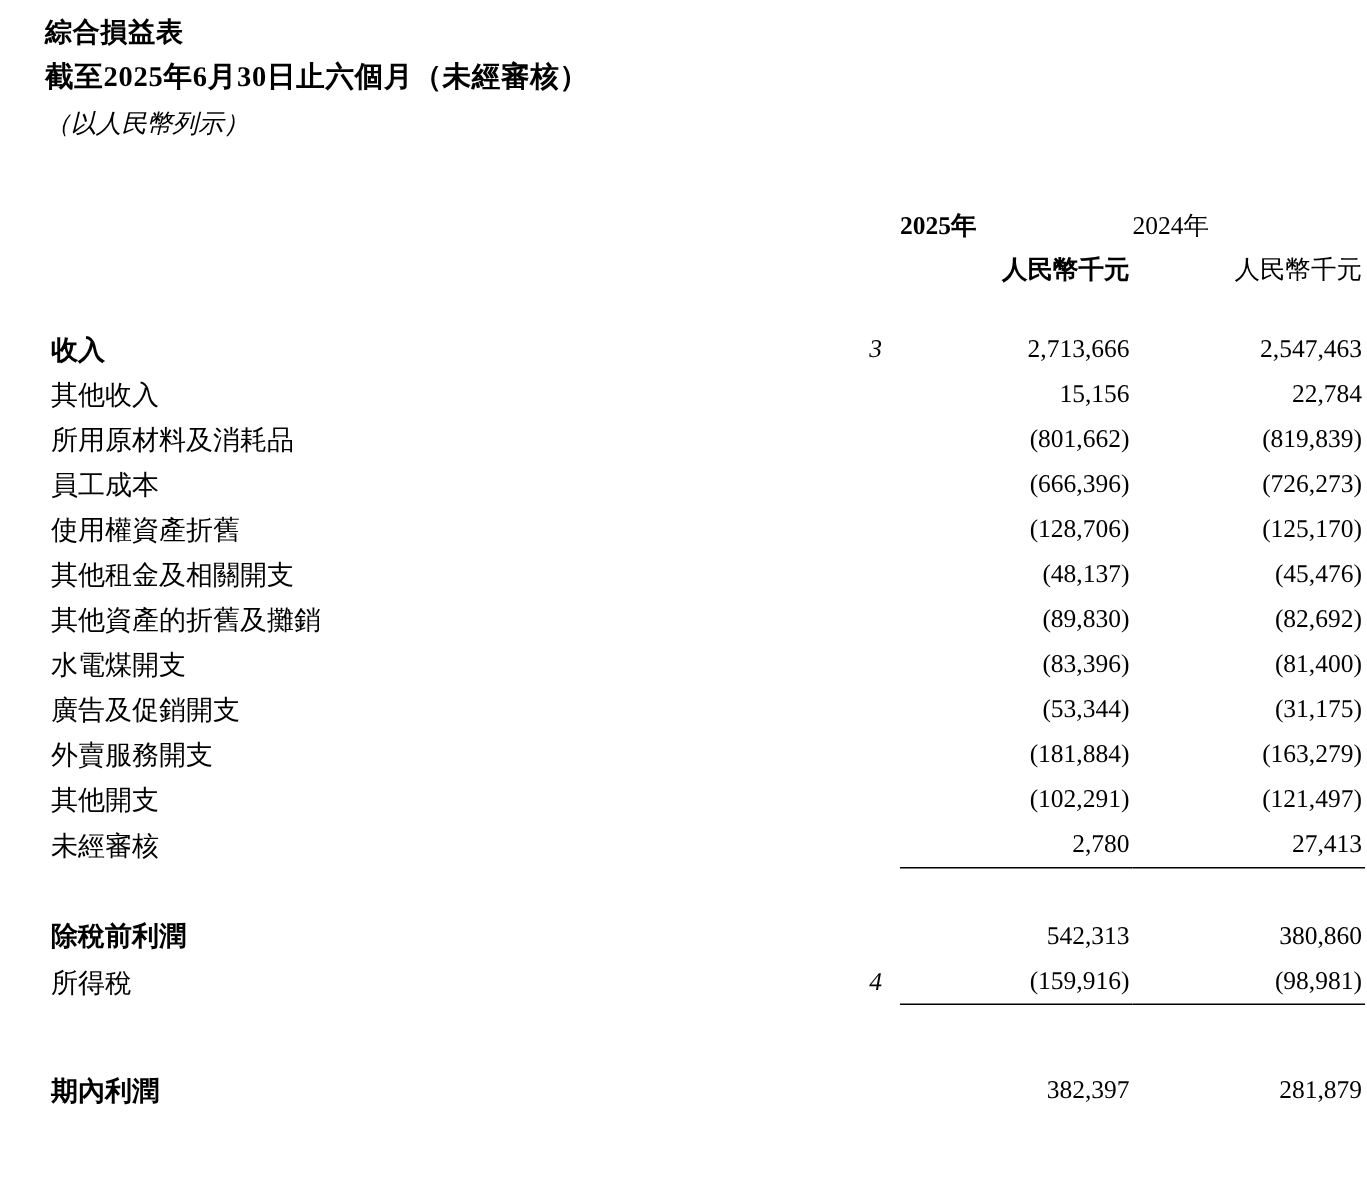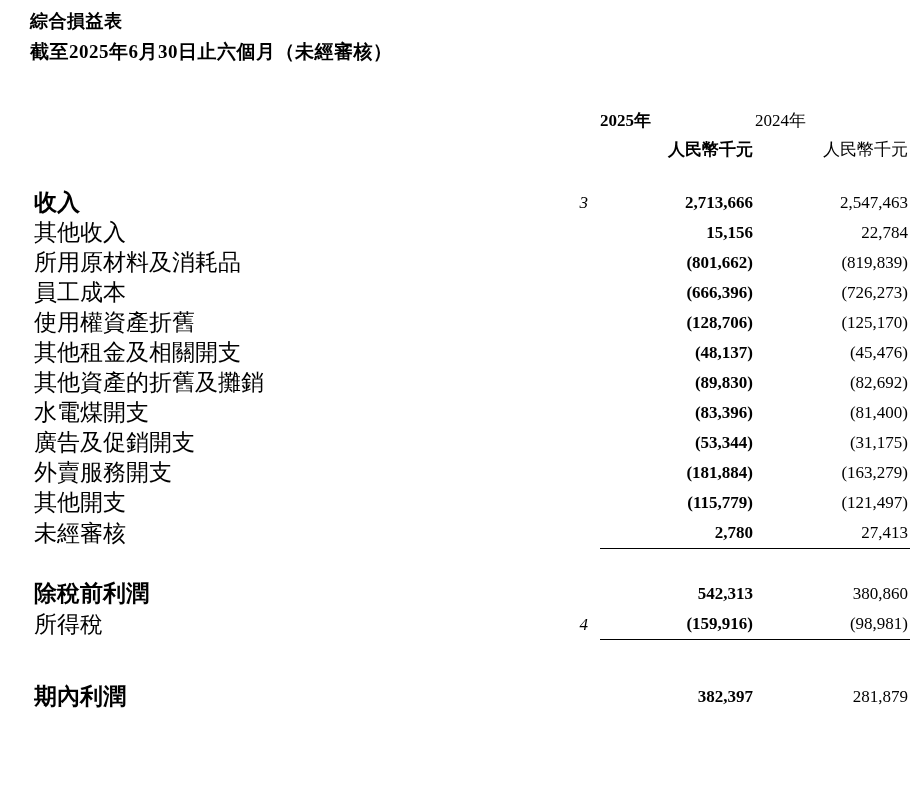--- a/index.html
+++ b/index.html
@@ -85,57 +85,58 @@
     font-size: 17px;
     text-align: right;
     line-height: 29px;
     padding-right: 2px;
   }
   .hdr-unit.bold { font-weight: bold; }
 
   .spacer-row td { height: 24px; }
 
   .lbl {
-    font-size: 23px;
+    font-size: 18px;
     line-height: 30px;
     padding-left: 4px;
     white-space: nowrap;
   }
   .lbl.bold { font-weight: bold; }
   .note {
     font-size: 17px;
     font-style: italic;
     text-align: right;
     padding-right: 12px;
     line-height: 30px;
   }
   .num {
     font-size: 17px;
     text-align: right;
     line-height: 30px;
     padding-right: 2px;
     white-space: nowrap;
   }
-  .num.bold { font-weight: bold; margin-top: 28px; }
+  .num.bold { font-weight: normal; margin-top: 28px; }
 
   .rule-top td.num {
     border-top: 1px solid #000;
     padding-top: 2px;
   }
   .gap-small td { height: 14px; }
   .gap-med td { height: 26px; }
 </style>
 </head>
 <body>
 
 <div class="page">
 
   <div class="titles">
     <div class="title-main">綜合損益表</div>
     <div class="title-sub">截至2025年6月30日止六個月（未經審核）</div>
+    <div class="title-note">（以人民幣列示）</div>
   </div>
 
   <table class="stmt">
     <colgroup>
       <col class="c-label">
         <col class="c-note">
         <col class="c-cur">
         <col class="c-prev">
     </colgroup>
     <tbody>
@@ -222,21 +223,21 @@
       </tr>
       <tr>
         <td class="lbl">外賣服務開支</td>
         <td class="note"></td>
         <td class="num bold">(181,884)</td>
         <td class="num">(163,279)</td>
       </tr>
       <tr>
         <td class="lbl">其他開支</td>
         <td class="note"></td>
-        <td class="num bold">(115,779)</td>
+        <td class="num bold">(102,291)</td>
         <td class="num">(121,497)</td>
       </tr>
       <tr>
         <td class="lbl">未經審核</td>
         <td class="note"></td>
         <td class="num bold">2,780</td>
         <td class="num">27,413</td>
       </tr>
 
       <tr class="gap-small rule-top">

